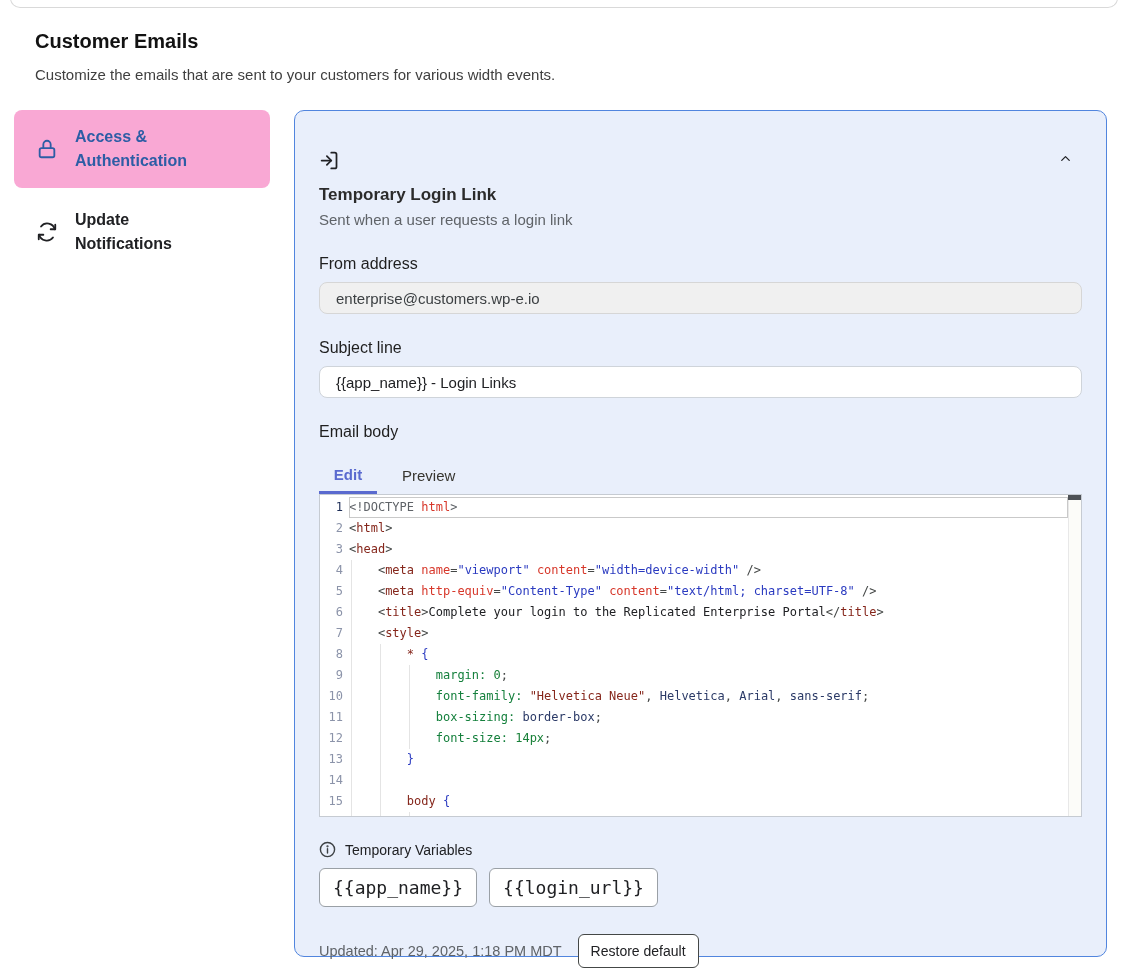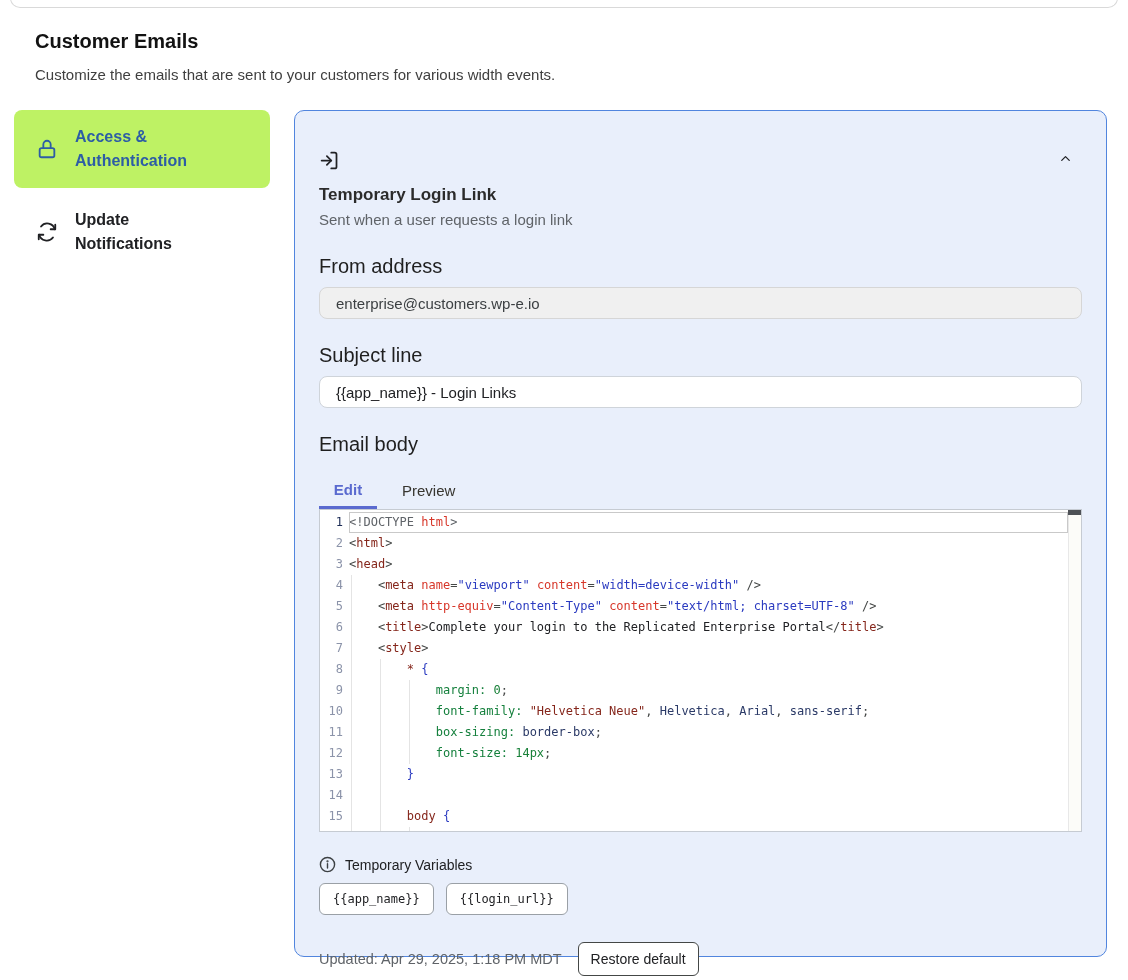--- a/index.html
+++ b/index.html
@@ -11,38 +11,38 @@
   .prev-card-edge { position:absolute; left:10px; right:10px; top:-12px; height:20px;
     border:1px solid #d9d9d9; border-top:none; border-radius:0 0 10px 10px; background:#fff; }
 
   .page-title { position:absolute; left:35px; top:30px; font-size:20px; font-weight:bold; color:#121212; }
   .page-subtitle { position:absolute; left:35px; top:66px; font-size:15px; color:#3f3f3f; }
 
   
   .sidebar { position:absolute; left:14px; top:110px; width:256px; }
   .side-item { display:flex; align-items:center; gap:17px; padding:0 10px 0 22px;
     border-radius:8px; cursor:pointer; }
-  .side-item.active { background:#bef264; min-height:78px; }
+  .side-item.active { background:#f9a8d4; min-height:78px; }
   .side-item.active .side-label { color:#2d5da5; }
   .side-item.plain { min-height:46px; margin-top:20px; }
   .side-label { font-size:16px; line-height:24px; font-weight:600; color:#202124; width:150px; }
   .side-icon { flex:none; display:flex; }
 
   
   .panel { position:absolute; left:294px; top:110px; width:813px; height:847px;
     background:#e9effb; border:1.5px solid #5185de; border-radius:10px; padding:24px; }
 
   .panel-header { position:relative; display:flex; gap:12px; margin-top:2px;flex-direction:column; }
   .panel-header .hicon { margin-top:13px; }
   .panel-title { font-size:17px; font-weight:bold; color:#2b2b2b; line-height:24px; }
   .panel-subtitle { font-size:15px; color:#5f6368; line-height:21px; margin-top:2px; }
   .collapse-btn { position:absolute; right:4px; top:8px; width:26px; height:26px;
     background:transparent; border:none; cursor:pointer; display:flex; align-items:center; justify-content:center; }
 
-  .field-label { font-size:20px; color:#1f1f1f; margin-top:25px; }
+  .field-label { font-size:16px; color:#1f1f1f; margin-top:25px; }
   .tinput { margin-top:9px; width:100%; height:32px; border-radius:8px; font-size:15px;
     padding:0 16px; font-family:"Liberation Sans", sans-serif; }
   .tinput.readonly { background:#f0f0f0; border:1px solid #d6d6d6; color:#3c4043; }
   .tinput.editable { background:#ffffff; border:1px solid #cfd4da; color:#202124; }
 
   
   .tabs { display:flex; margin-top:16px; height:37px; }
   .tab { display:flex; align-items:center; justify-content:center; height:100%;
     font-size:15px; cursor:pointer; background:none; border:none;
     font-family:"Liberation Sans", sans-serif; }
@@ -64,21 +64,21 @@
   .tk-st{color:#2a3ac0}.tk-tx{color:#202124}.tk-pr{color:#15803d}.tk-nm{color:#188038}
   .tk-id{color:#2b3a67}.tk-cs{color:#85261b}.tk-sl{color:#85261b}.tk-br{color:#2a3ac0}
   .scroll-track { position:absolute; top:0; right:0; bottom:0; width:13px;
     background:#fcfcf9; border-left:1px solid #e8e8e8; }
   .scroll-thumb { position:absolute; top:0; right:0; width:13px; height:5px; background:#4d5156; cursor:pointer; }
 
   
   .vars-head { display:flex; align-items:center; gap:9px; margin-top:24px; }
   .vars-label { font-size:14px; color:#202124; }
   .chips { display:flex; gap:12px; margin-top:10px; }
-  .chip { font-family:"DejaVu Sans Mono", monospace; font-size:12px; color:#202124;
+  .chip { font-family:"DejaVu Sans Mono", monospace; font-size:18px; color:#202124;
     background:#fff; border:1px solid #9aa0a6; border-radius:6px; padding:8px 13px; cursor:pointer; }
 
   
   .panel-footer { display:flex; align-items:center; margin-top:27px; }
   .updated { font-size:14.5px; color:#5f6368; }
   .btn { font-family:"Liberation Sans", sans-serif; cursor:pointer; }
   .btn-restore { margin-left:16px; font-size:14px; color:#202124; background:#fff;
     border:1px solid #444746; border-radius:6px; padding:8px 12px; }
   .footer-right { margin-left:auto; display:flex; gap:10px; }
   .btn-cancel { font-size:15px; color:#202124; background:#fff; border:1px solid #444746;

